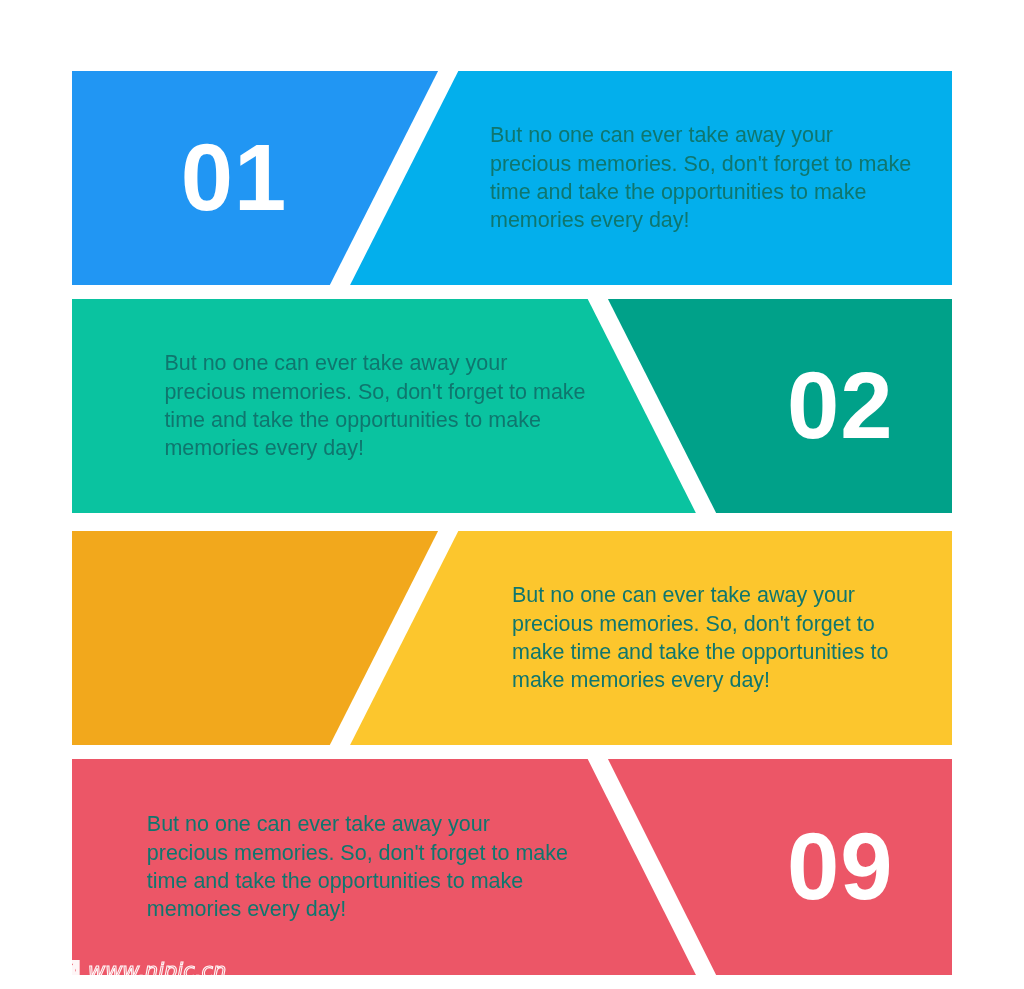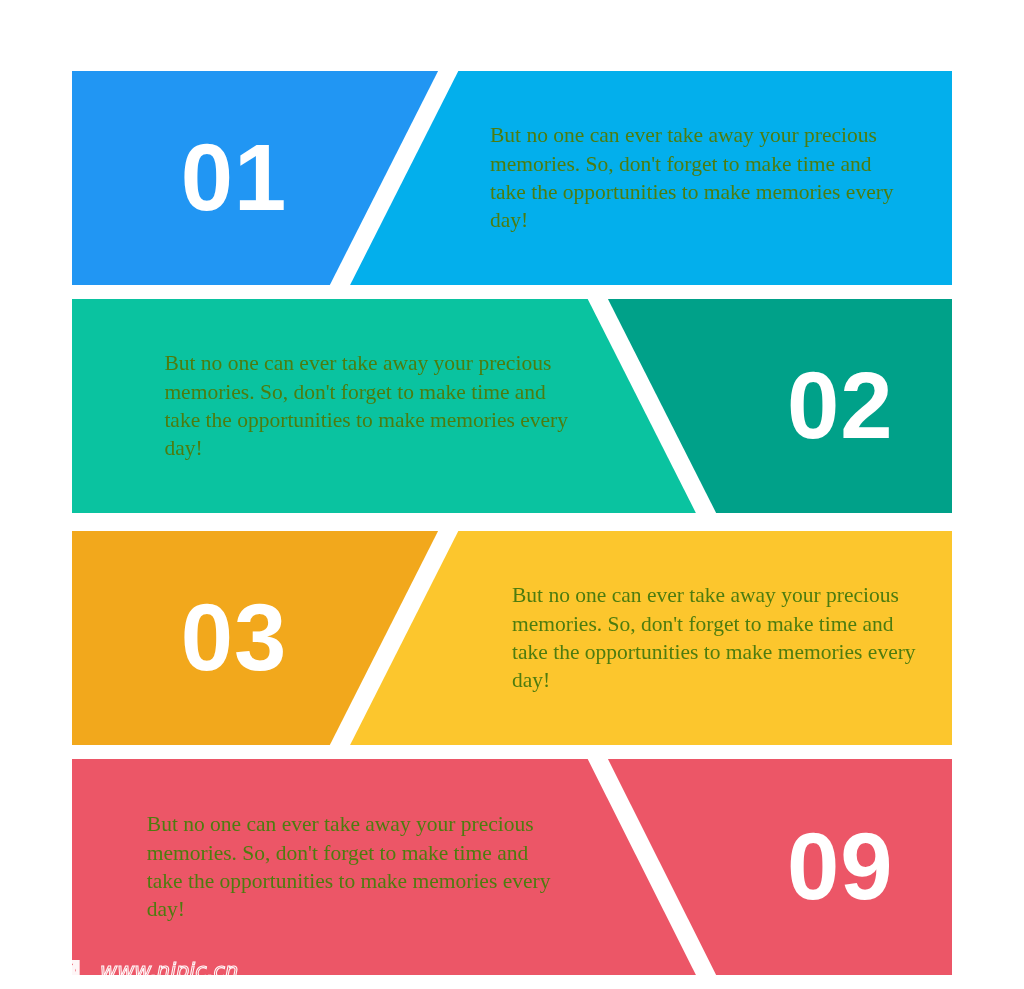--- a/index.html
+++ b/index.html
@@ -56,22 +56,22 @@
     color: #ffffff;
     line-height: 1;
     letter-spacing: 1px;
     font-family: "Liberation Sans", sans-serif;
     white-space: nowrap;
   }
 
   .body-text {
     font-size: 21.5px;
     line-height: 1.32;
-    color: #4d7c0f;
-    font-family: Liberation Serif, serif;
+    color: #0f766e;
+    font-family: Liberation Sans, sans-serif;
     text-align: left;
     white-space: normal;
   }
 
   
   #band-1 { top: 71px; height: 214px; }
   #band-1 .left  {
     background: #2196f3;
     clip-path: polygon(0 0, 41.6% 0, 29.3% 100%, 0 100%);
   }
@@ -121,21 +121,21 @@
   #band-4 .panel-text   { left: 8.5%; width: 48%; }
   #band-4 .panel-number { left: 73%; width: 27%; justify-content: center; padding-left: 14px; }
 
   
   #watermark-left {
     position: absolute;
     left: 8px;
     bottom: 6px;
     display: flex;
     align-items: center;
-    gap: 17px;
+    gap: 5px;
     pointer-events: none;
   }
   #watermark-left .wm-cn {
     font-size: 23px;
     font-weight: bold;
     color: rgba(255,255,255,0.0);
     -webkit-text-stroke: 1.4px rgba(255,255,255,0.95);
     letter-spacing: 2px;
     font-family: "DejaVu Sans", sans-serif;
     line-height: 1;
@@ -186,23 +186,20 @@
       <span class="body-text">But no one can ever take away your precious memories. So, don't forget to make time and take the opportunities to make memories every day!</span>
     </div>
     <div class="panel-number">
       <span class="num">02</span>
     </div>
   </div>
 
   <div class="band" id="band-3">
     <div class="panel left"></div>
     <div class="panel right"></div>
-    <div class="panel-number">
-      <span class="num">03</span>
-    </div>
     <div class="panel-text">
       <span class="body-text">But no one can ever take away your precious memories. So, don't forget to make time and take the opportunities to make memories every day!</span>
     </div>
   </div>
 
   <div class="band" id="band-4">
     <div class="panel left"></div>
     <div class="panel right"></div>
     <div class="panel-text">
       <span class="body-text">But no one can ever take away your precious memories. So, don't forget to make time and take the opportunities to make memories every day!</span>

